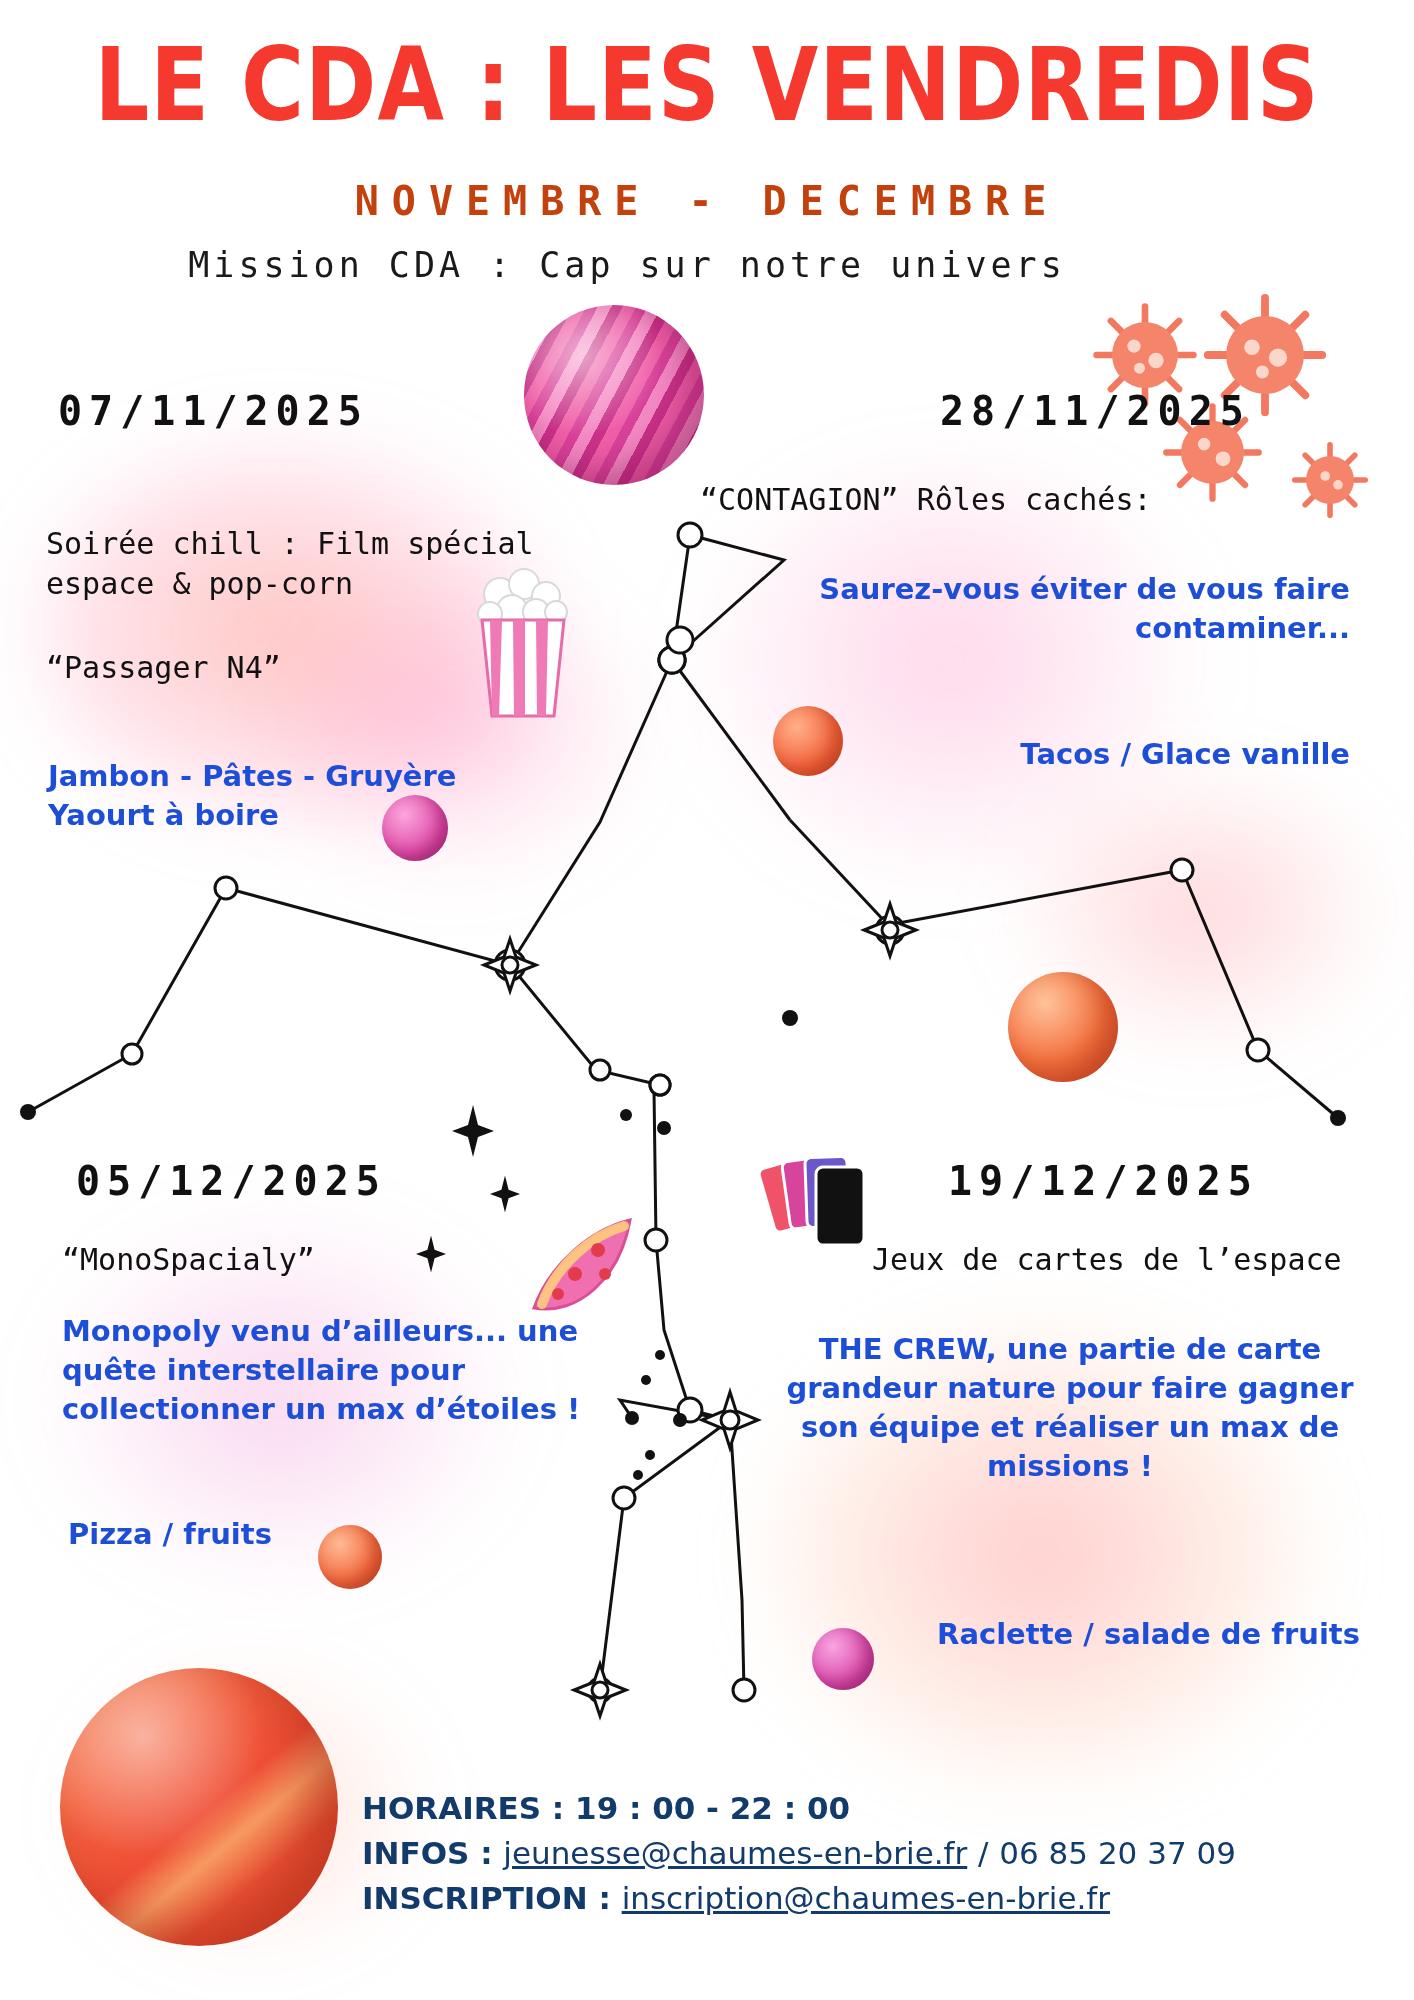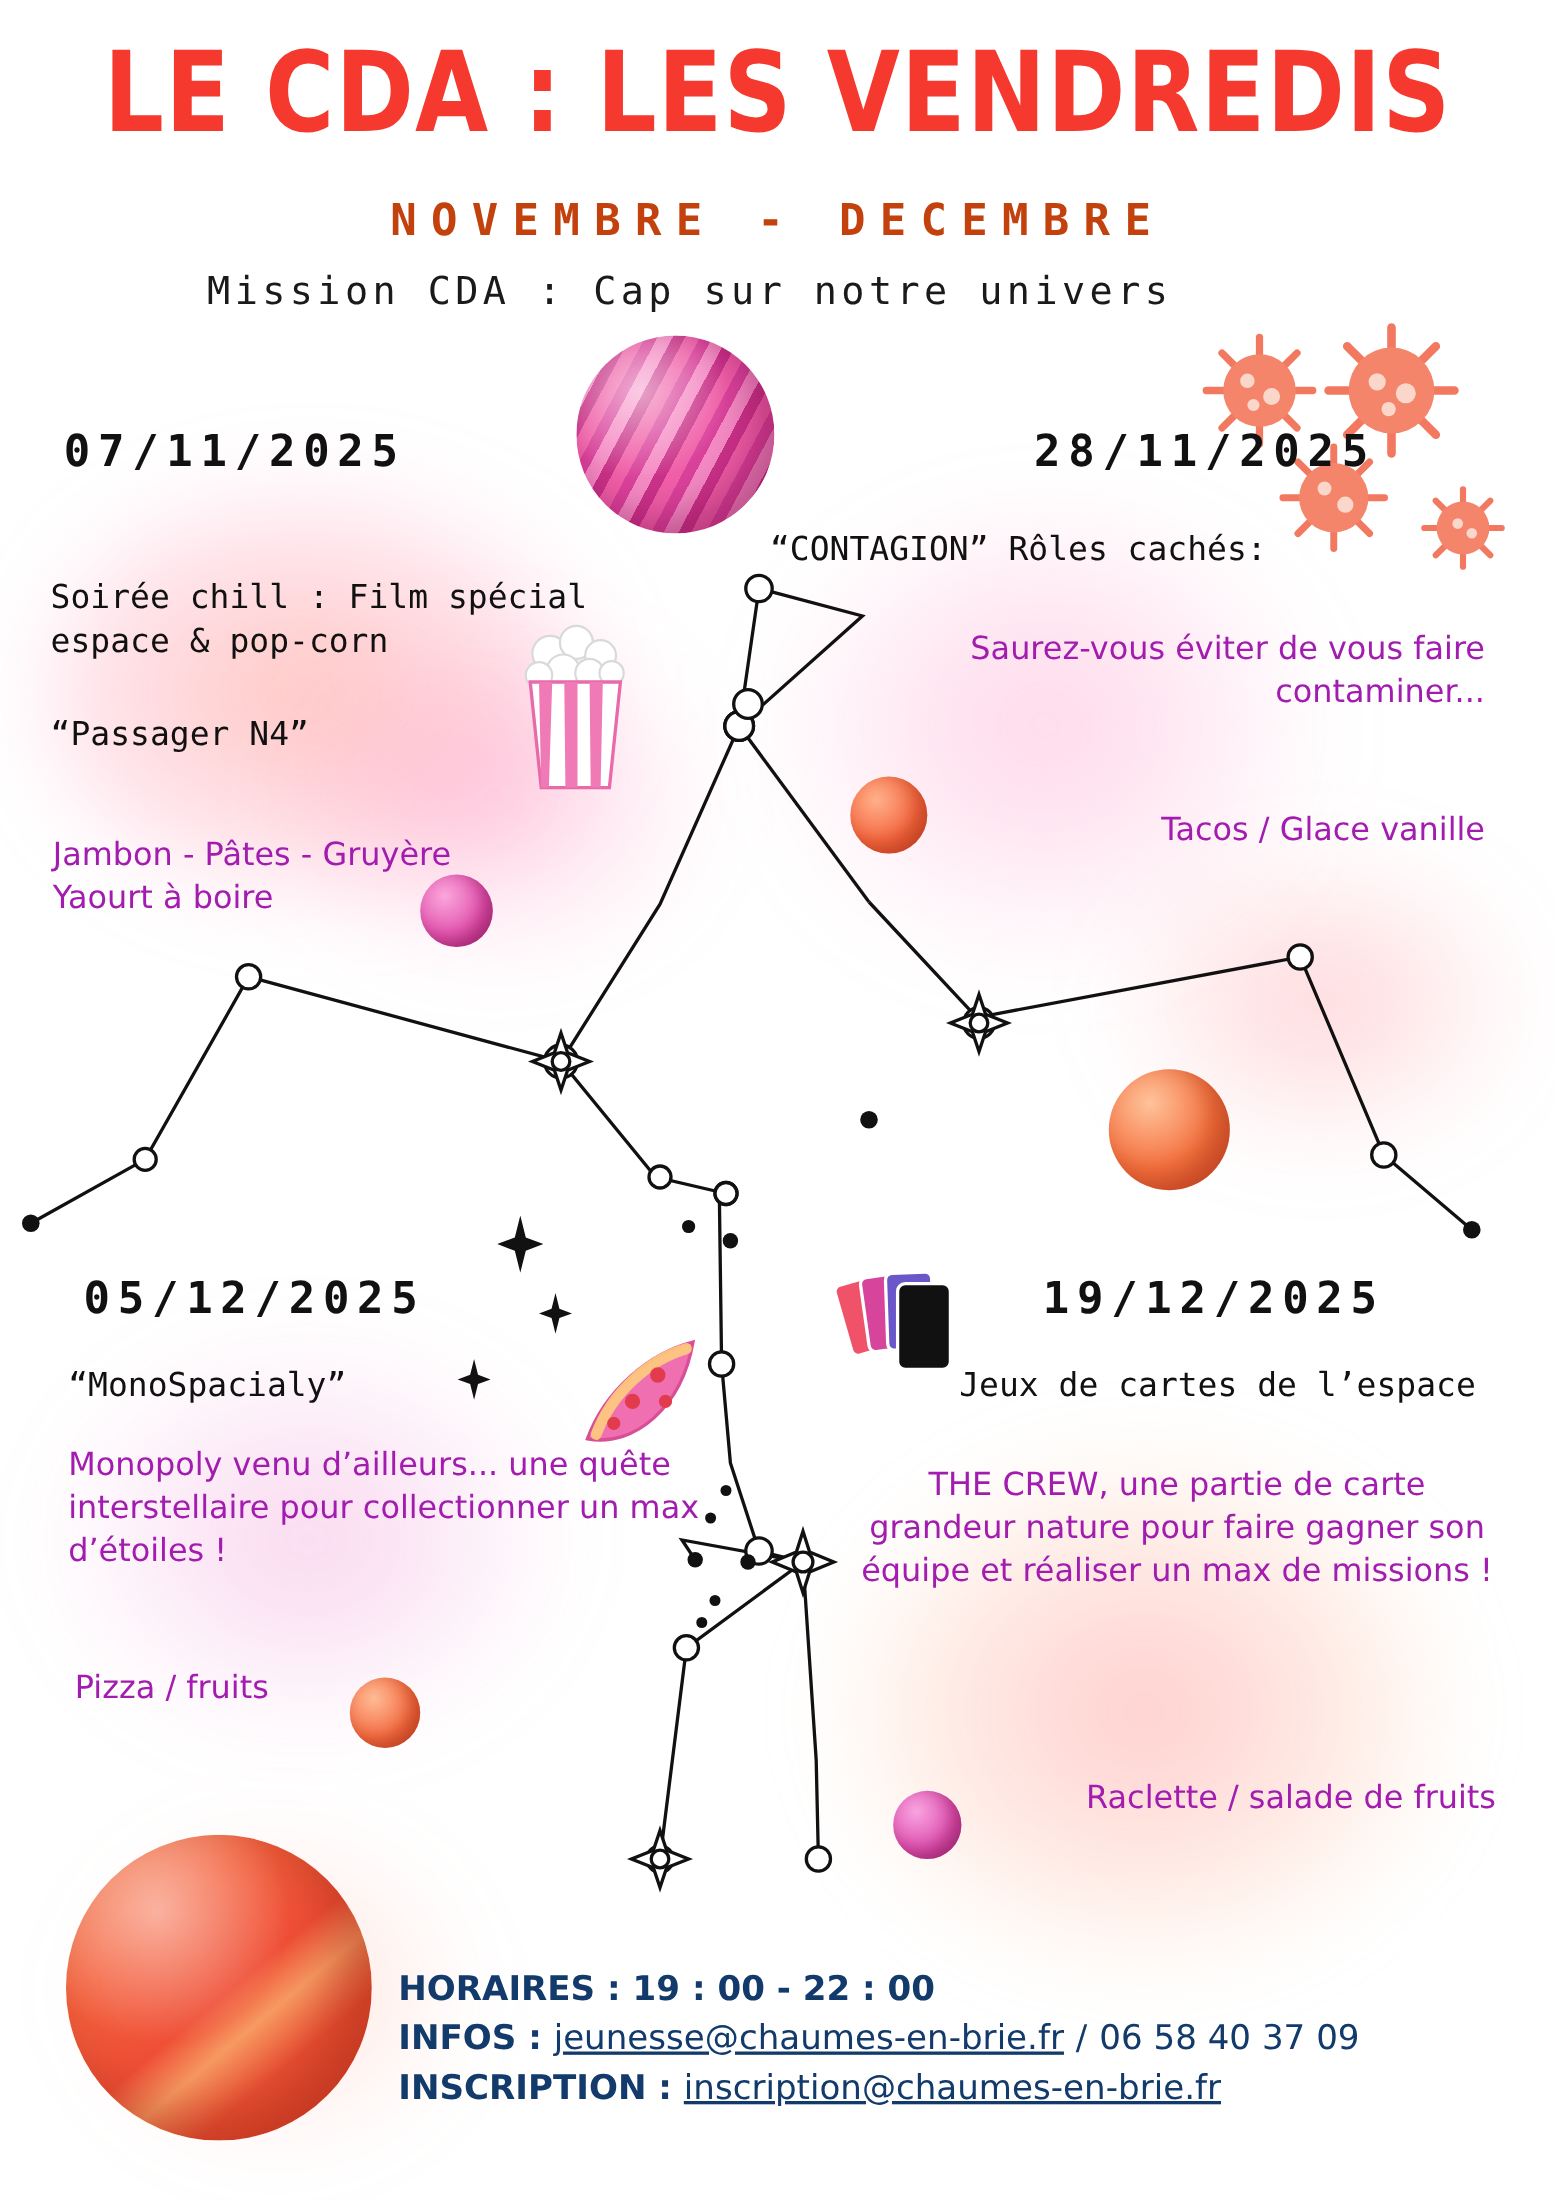--- a/index.html
+++ b/index.html
@@ -95,23 +95,23 @@
   .ev-line {
     position: absolute;
     font-family: "DejaVu Sans Mono", monospace;
     font-size: 30px;
     color: #111;
     line-height: 1.32;
   }
   .ev-bold {
     position: absolute;
     font-family: "DejaVu Sans", sans-serif;
-    font-weight: normal;
+    font-weight: bold;
     font-size: 29px;
-    color: #a21caf;
+    color: #1d4ed8;
     line-height: 1.34;
   }
   .ev-bold.right { text-align: right; }
   .ev-bold.center { text-align: center; }
 
   
   #e1-date { left: 58px;  top: 388px; }
   #e1-desc { left: 46px;  top: 480px; width: 600px; margin-top: 44px; }
   #e1-film { left: 46px;  top: 648px; width: 450px; }
   #e1-menu { left: 48px;  top: 757px; width: 560px; }
@@ -444,19 +444,19 @@
 
 <div class="footer">
   <div class="foot-row">
     <span class="lbl">HORAIRES :</span>
     <span>19 : 00 - 22 : 00</span>
   </div>
   <div class="foot-row">
     <span class="lbl">INFOS :</span>
     <span class="val-norm underline">jeunesse@chaumes-en-brie.fr</span>
     <span class="val-norm">/</span>
-    <span class="val-norm">06 58 40 37 09</span>
+    <span class="val-norm">06 85 20 37 09</span>
   </div>
   <div class="foot-row">
     <span class="lbl">INSCRIPTION :</span>
     <span class="val-norm underline">inscription@chaumes-en-brie.fr</span>
   </div>
 </div>
 
 </body></html>

